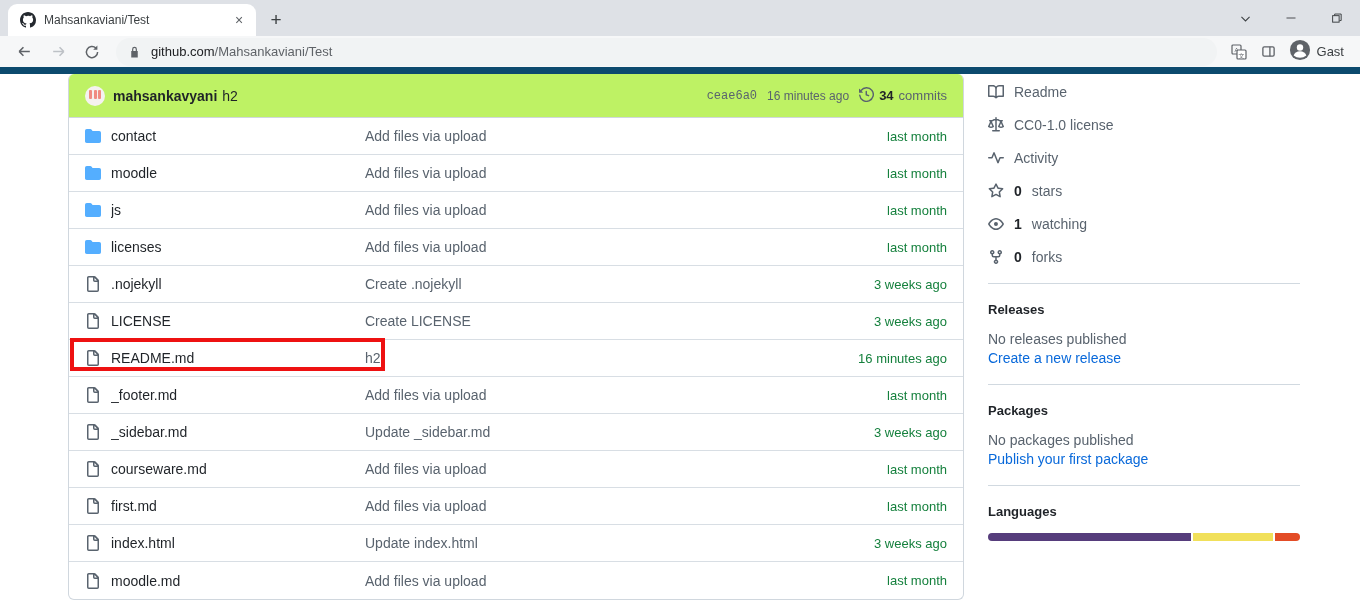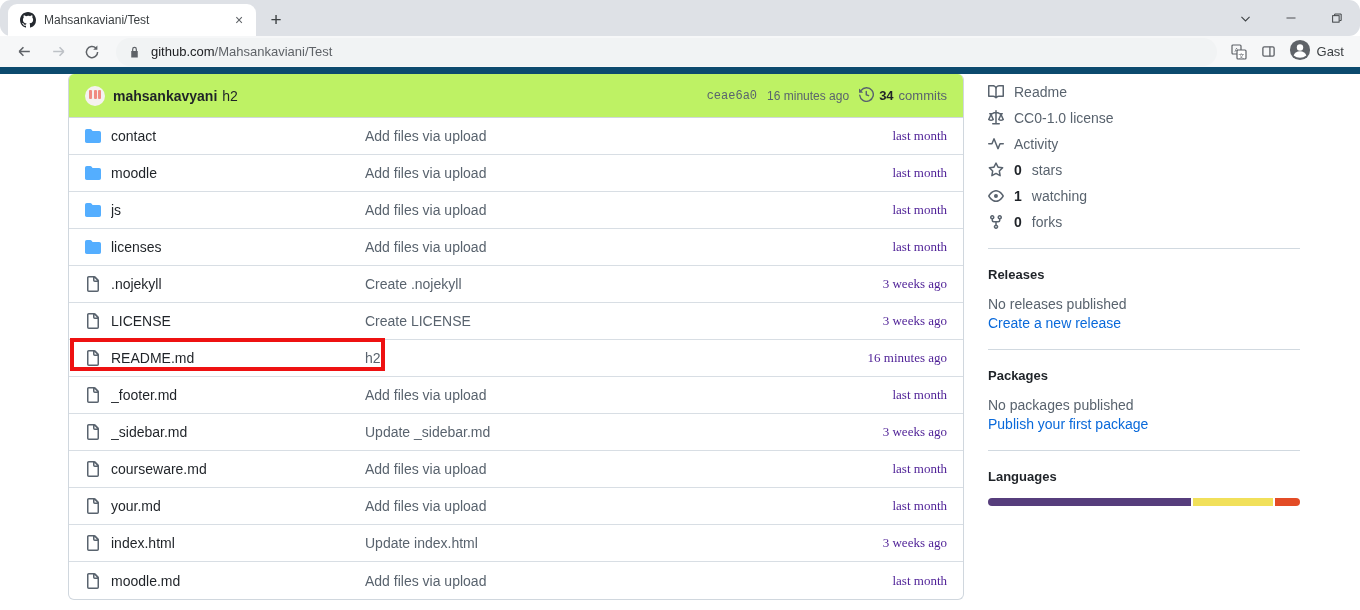--- a/index.html
+++ b/index.html
@@ -8,21 +8,20 @@
     font-family: "Liberation Sans", sans-serif;
     background: #ffffff;
     overflow: hidden;
   }
 
   
   .tabstrip {
     height: 36px; background: #dee1e6;
     display: flex; align-items: flex-end; padding-left: 8px;
     position: relative;
-    border-radius: 11px;
   }
   .tab {
     width: 248px; height: 32px; background: #fff;
     border-radius: 9px 9px 0 0;
     display: flex; align-items: center; padding: 0 8px 0 12px;
     gap: 8px;
   }
   .tab-favicon { width: 16px; height: 16px; flex: 0 0 16px; }
   .tab-title {
     flex: 1; font-size: 12px; color: #3c4043;
@@ -128,25 +127,25 @@
   }
   .row:last-child { border-bottom: none; }
   .row-icon {
     width: 16px; height: 16px; flex: 0 0 16px; margin-right: 10px;
     display: flex; align-items: center; justify-content: center;
   }
   .row-name { width: 254px; color: #1f2328; white-space: nowrap;
     overflow: hidden; text-overflow: ellipsis; }
   .row-msg { flex: 1; color: #59636e; white-space: nowrap;
     overflow: hidden; text-overflow: ellipsis; }
-  .row-time { color: #4c1d95; font-size: 13px; white-space: nowrap; font-family: Liberation Serif, serif; }
+  .row-time { color: #15803d; font-size: 13px; white-space: nowrap; }
 
   
   .sidebar { flex: 1; padding-top: 10px; }
-  .about-list { display: flex; flex-direction: column; gap: 10px; }
+  .about-list { display: flex; flex-direction: column; gap: 17px; }
   .about-item { display: flex; align-items: center; gap: 10px; font-size: 14px; color: #59636e; }
   .about-item .ai-icon {
     width: 16px; height: 16px; flex: 0 0 16px;
     display: flex; align-items: center; justify-content: center; color: #59636e;
   }
   .about-item b { color: #1f2328; font-weight: bold; }
   .hr { height: 1px; background: #d1d9e0; margin: 18px 0; }
   .side-h { font-size: 13px; font-weight: bold; color: #1f2328; margin-bottom: 14px; }
   .side-muted { font-size: 14px; color: #59636e; margin-bottom: 3px; }
   .side-link { font-size: 14px; color: #0969da; }
@@ -377,21 +376,21 @@
               <span class="row-name">courseware.md</span>
               <span class="row-msg">Add files via upload</span>
               <span class="row-time">last month</span>
             </div>
             <div class="row">
               <span class="row-icon">
                 <svg viewBox="0 0 16 16" width="16" height="16">
                   <path fill="#59636e" d="M2 1.75C2 .784 2.784 0 3.75 0h5.586c.464 0 .909.184 1.237.513l2.914 2.914c.329.328.513.773.513 1.237v9.586A1.75 1.75 0 0 1 12.25 16h-8.5A1.75 1.75 0 0 1 2 14.25Zm1.75-.25a.25.25 0 0 0-.25.25v12.5c0 .138.112.25.25.25h8.5a.25.25 0 0 0 .25-.25V6h-2.75A1.75 1.75 0 0 1 8 4.25V1.5Zm5.75.56v2.19c0 .138.112.25.25.25h2.19Z"></path>
                 </svg>
               </span>
-              <span class="row-name">your.md</span>
+              <span class="row-name">first.md</span>
               <span class="row-msg">Add files via upload</span>
               <span class="row-time">last month</span>
             </div>
             <div class="row">
               <span class="row-icon">
                 <svg viewBox="0 0 16 16" width="16" height="16">
                   <path fill="#59636e" d="M2 1.75C2 .784 2.784 0 3.75 0h5.586c.464 0 .909.184 1.237.513l2.914 2.914c.329.328.513.773.513 1.237v9.586A1.75 1.75 0 0 1 12.25 16h-8.5A1.75 1.75 0 0 1 2 14.25Zm1.75-.25a.25.25 0 0 0-.25.25v12.5c0 .138.112.25.25.25h8.5a.25.25 0 0 0 .25-.25V6h-2.75A1.75 1.75 0 0 1 8 4.25V1.5Zm5.75.56v2.19c0 .138.112.25.25.25h2.19Z"></path>
                 </svg>
               </span>
               <span class="row-name">index.html</span>

